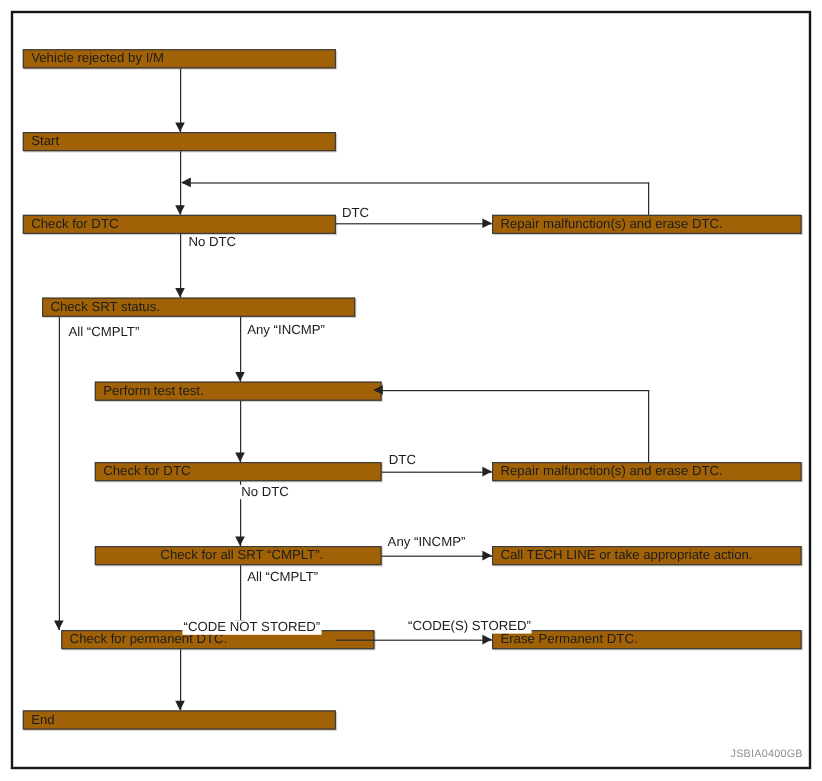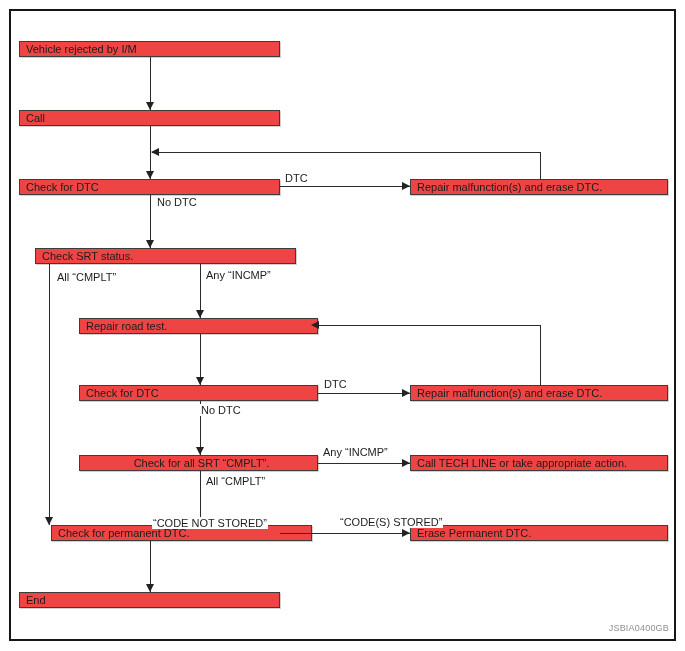--- a/index.html
+++ b/index.html
@@ -6,21 +6,21 @@
   #stage{
     position:relative;width:685px;height:651px;background:#ffffff;
     font-family:"Liberation Sans","DejaVu Sans",sans-serif;
     color:#1c1c1c;overflow:hidden;
   }
   .frame{
     position:absolute;left:9px;top:9px;width:663px;height:628px;
     border:2px solid #161616;background:#ffffff;box-sizing:content-box;
   }
   .node{
-    position:absolute;height:14px;border:1px solid #3c3c3c;background:#ef4444;
+    position:absolute;height:14px;border:1px solid #3c3c3c;background:#a16207;
     font-size:11px;line-height:14px;padding-left:6px;white-space:nowrap;
     box-shadow:1px 1px 0 rgba(120,120,120,0.35);
   }
   .edge-label{
     position:absolute;font-size:11px;line-height:12px;white-space:nowrap;background:#ffffff;
     padding:0 1px;
   }
   .hline{position:absolute;height:1px;background:#2b2b2b;}
   .vline{position:absolute;width:1px;background:#2b2b2b;}
   .arr{position:absolute;width:0;height:0;}
@@ -32,25 +32,25 @@
     color:#8f8f8f;
   }
 </style>
 </head>
 <body>
 
 <div id="stage">
   <div class="frame"></div>
 
   <div class="node" style="left:19px;top:41px;width:253px;">Vehicle rejected by I/M</div>
-  <div class="node" style="left:19px;top:110px;width:253px;">Call</div>
+  <div class="node" style="left:19px;top:110px;width:253px;">Start</div>
   <div class="node" style="left:19px;top:179px;width:253px;">Check for DTC</div>
   <div class="node" style="left:410px;top:179px;width:250px;">Repair malfunction(s) and erase DTC.</div>
   <div class="node" style="left:19px;top:248px;width:253px;margin-left:16px;">Check SRT status.</div>
-  <div class="node" style="left:79px;top:318px;width:231px;">Repair road test.</div>
+  <div class="node" style="left:79px;top:318px;width:231px;">Perform test test.</div>
   <div class="node" style="left:79px;top:385px;width:231px;">Check for DTC</div>
   <div class="node" style="left:410px;top:385px;width:250px;">Repair malfunction(s) and erase DTC.</div>
   <div class="node" style="left:79px;top:455px;width:231px;text-align:center;">Check for all SRT “CMPLT”.</div>
   <div class="node" style="left:410px;top:455px;width:250px;">Call TECH LINE or take appropriate action.</div>
   <div class="node" style="left:19px;top:525px;width:253px;margin-left:32px;">Check for permanent DTC.</div>
   <div class="node" style="left:410px;top:525px;width:250px;">Erase Permanent DTC.</div>
   <div class="node" style="left:19px;top:592px;width:253px;">End</div>
 
   <div class="vline" style="left:150px;top:57px;height:53px;"></div>
   <div class="vline" style="left:150px;top:126px;height:53px;"></div>

